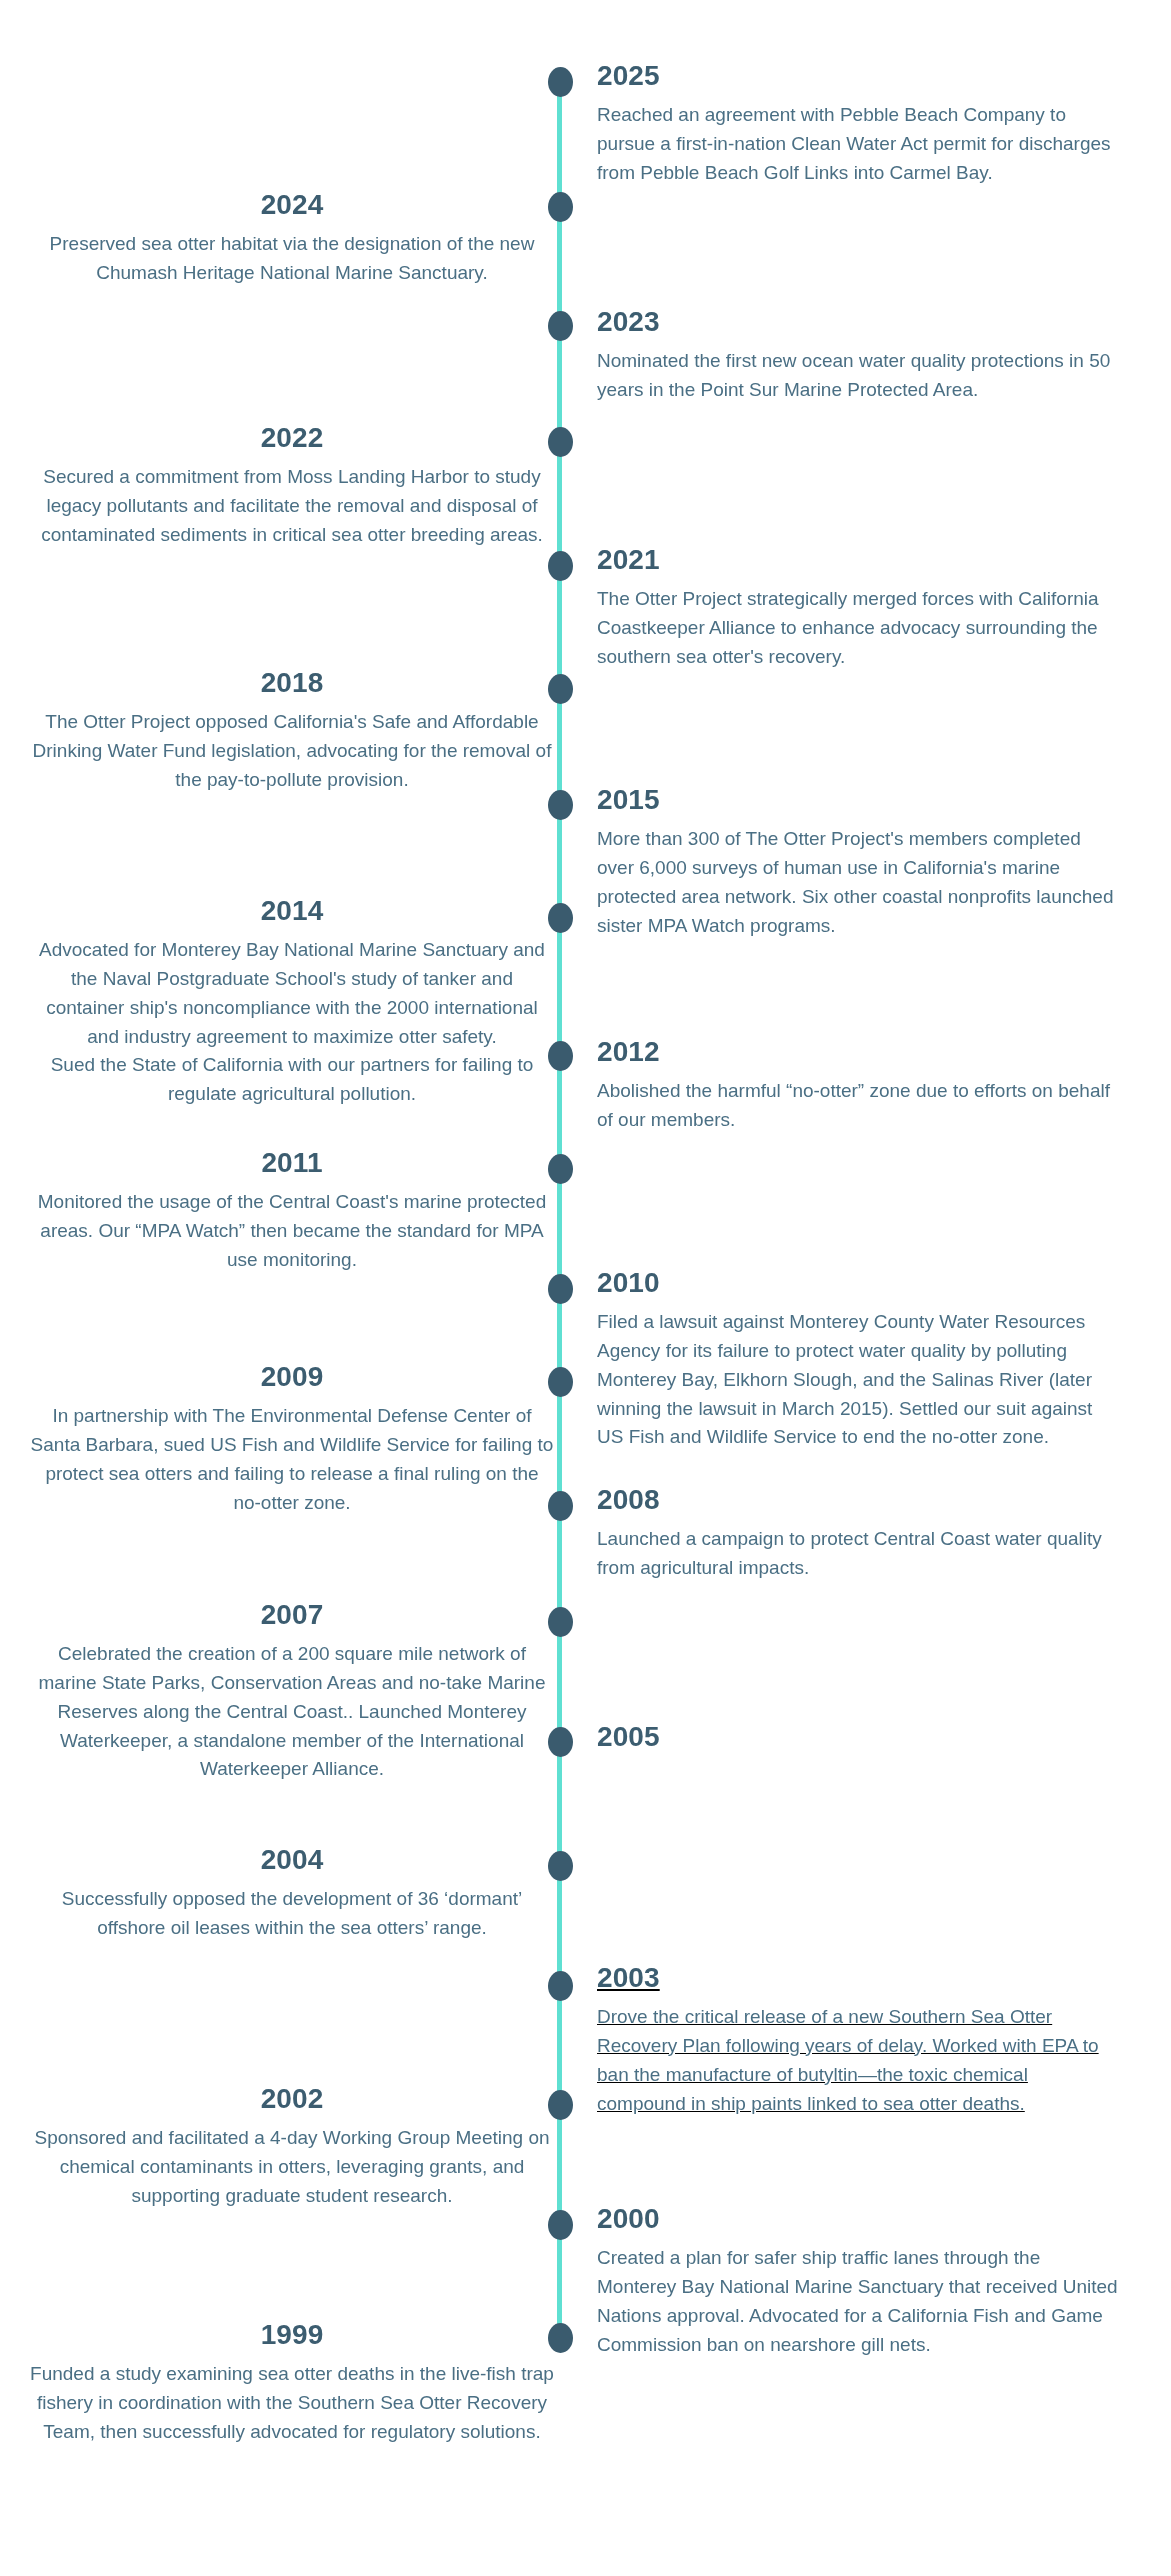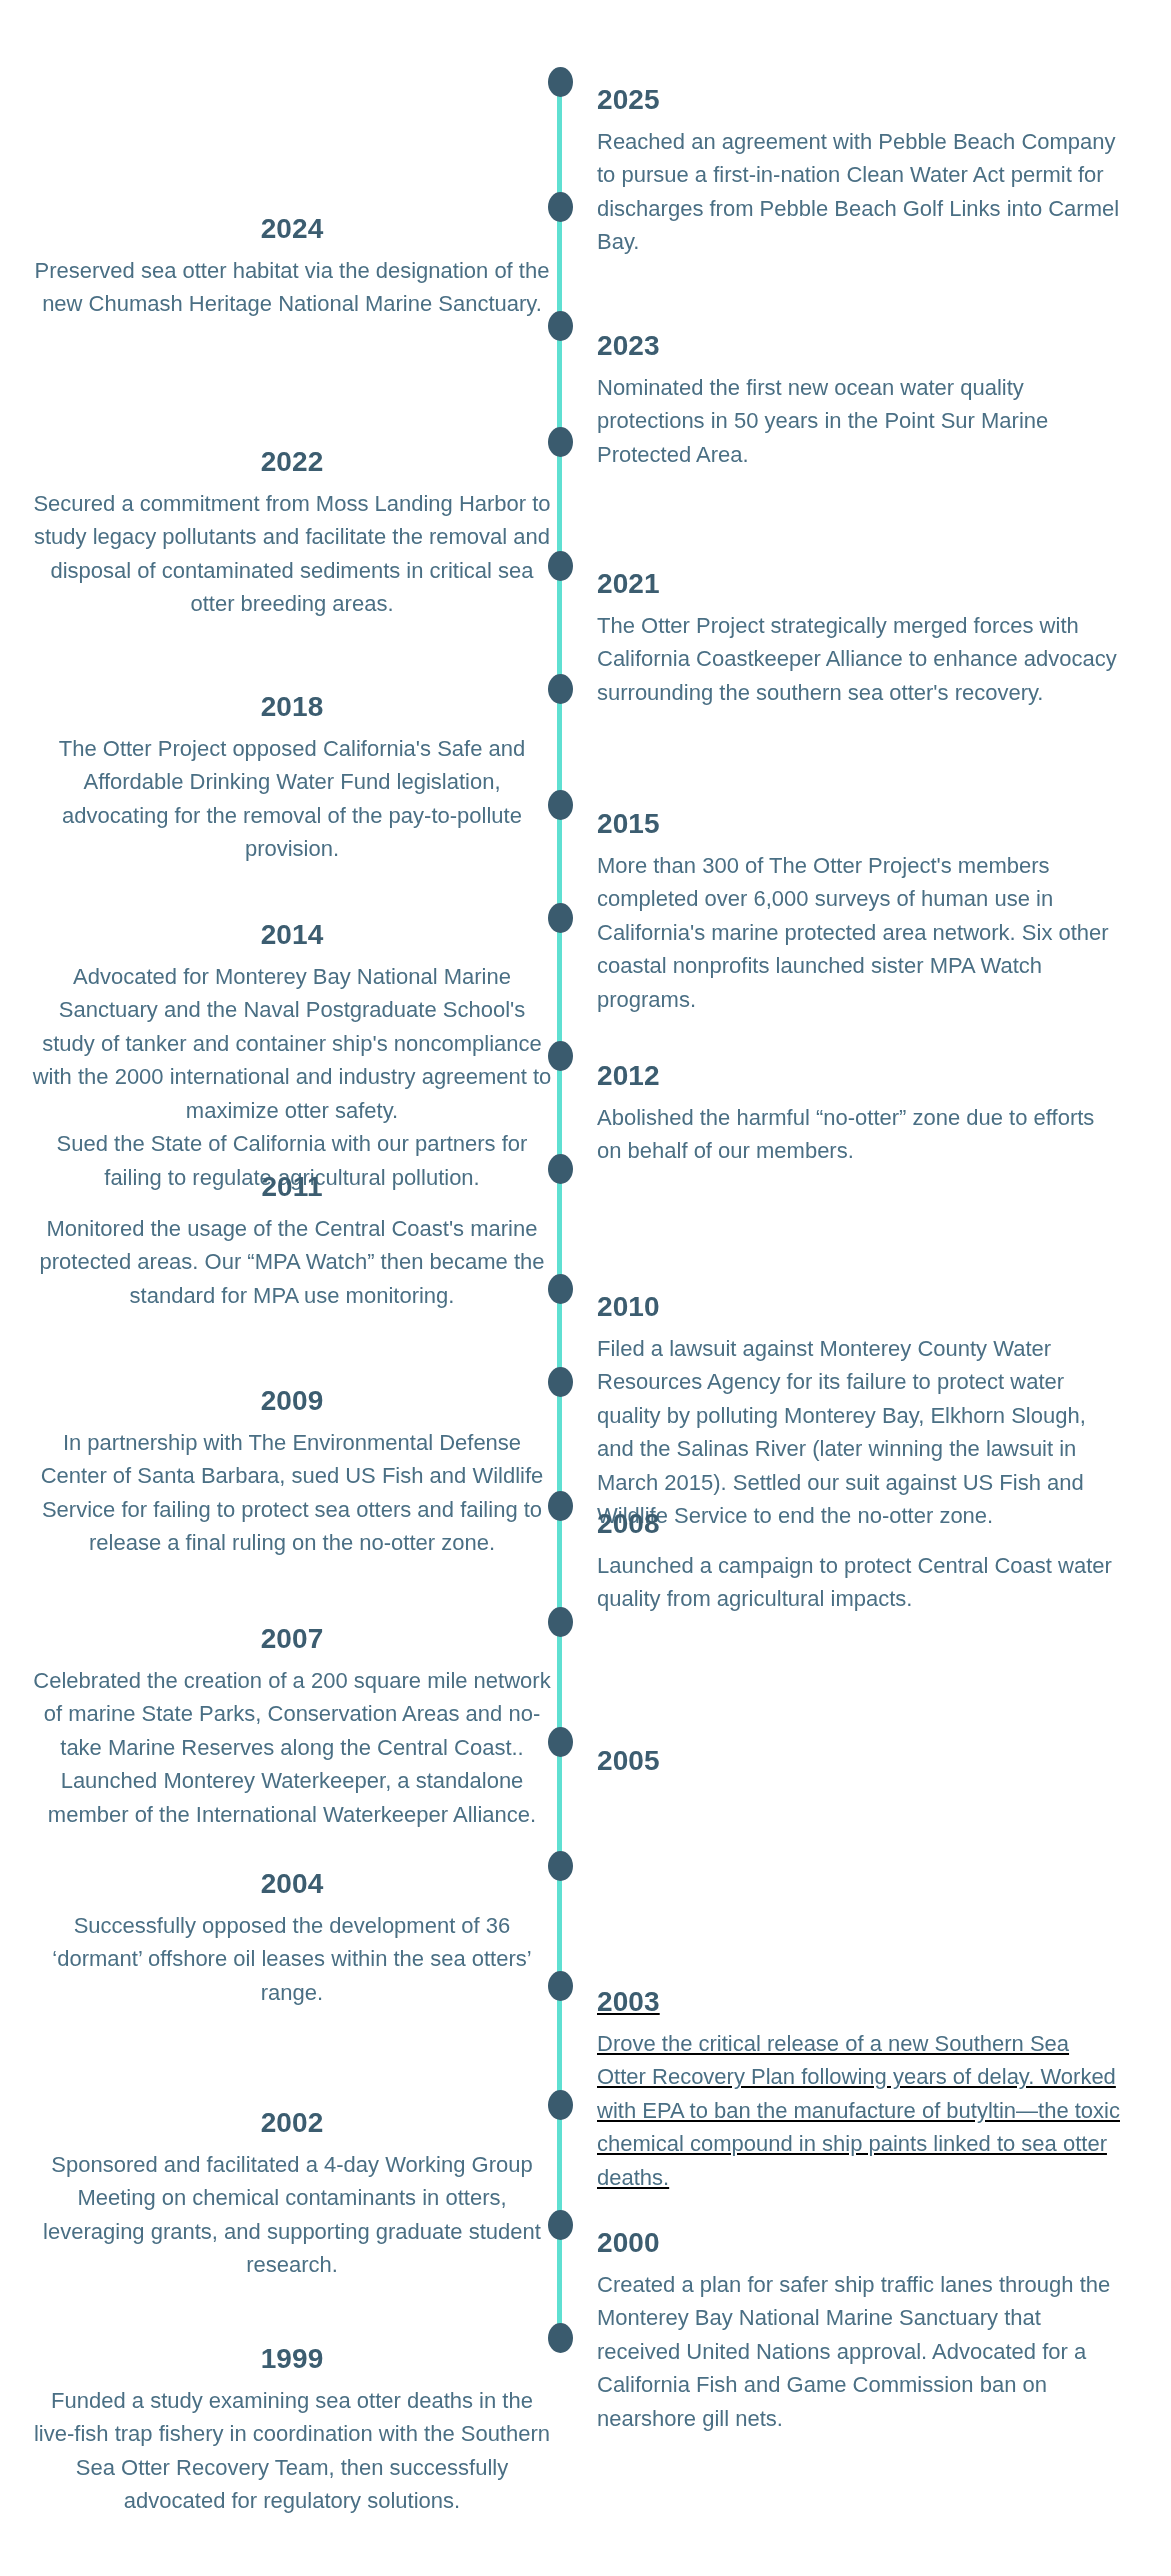--- a/index.html
+++ b/index.html
@@ -35,25 +35,24 @@
   .tl-item.right { left: 597px; text-align: left; }
   .tl-item.left  { left: 30px; width: 524px; text-align: center; }
 
   .tl-year {
     font-size: 28px;
     font-weight: 700;
     color: #3c5d70;
     letter-spacing: 0.1px;
     line-height: 1.05;
     margin-bottom: 10.5px;
-    margin-top: 24px;
   }
 
   .tl-body {
-    font-size: 22px;
+    font-size: 19px;
     line-height: 1.52;
     color: #4a6f84;
     font-weight: 400;
   }
   .tl-body p + p { margin-top: 0px; }
 
   
   .tl-dot {
     position: absolute;
     left: 548px;

